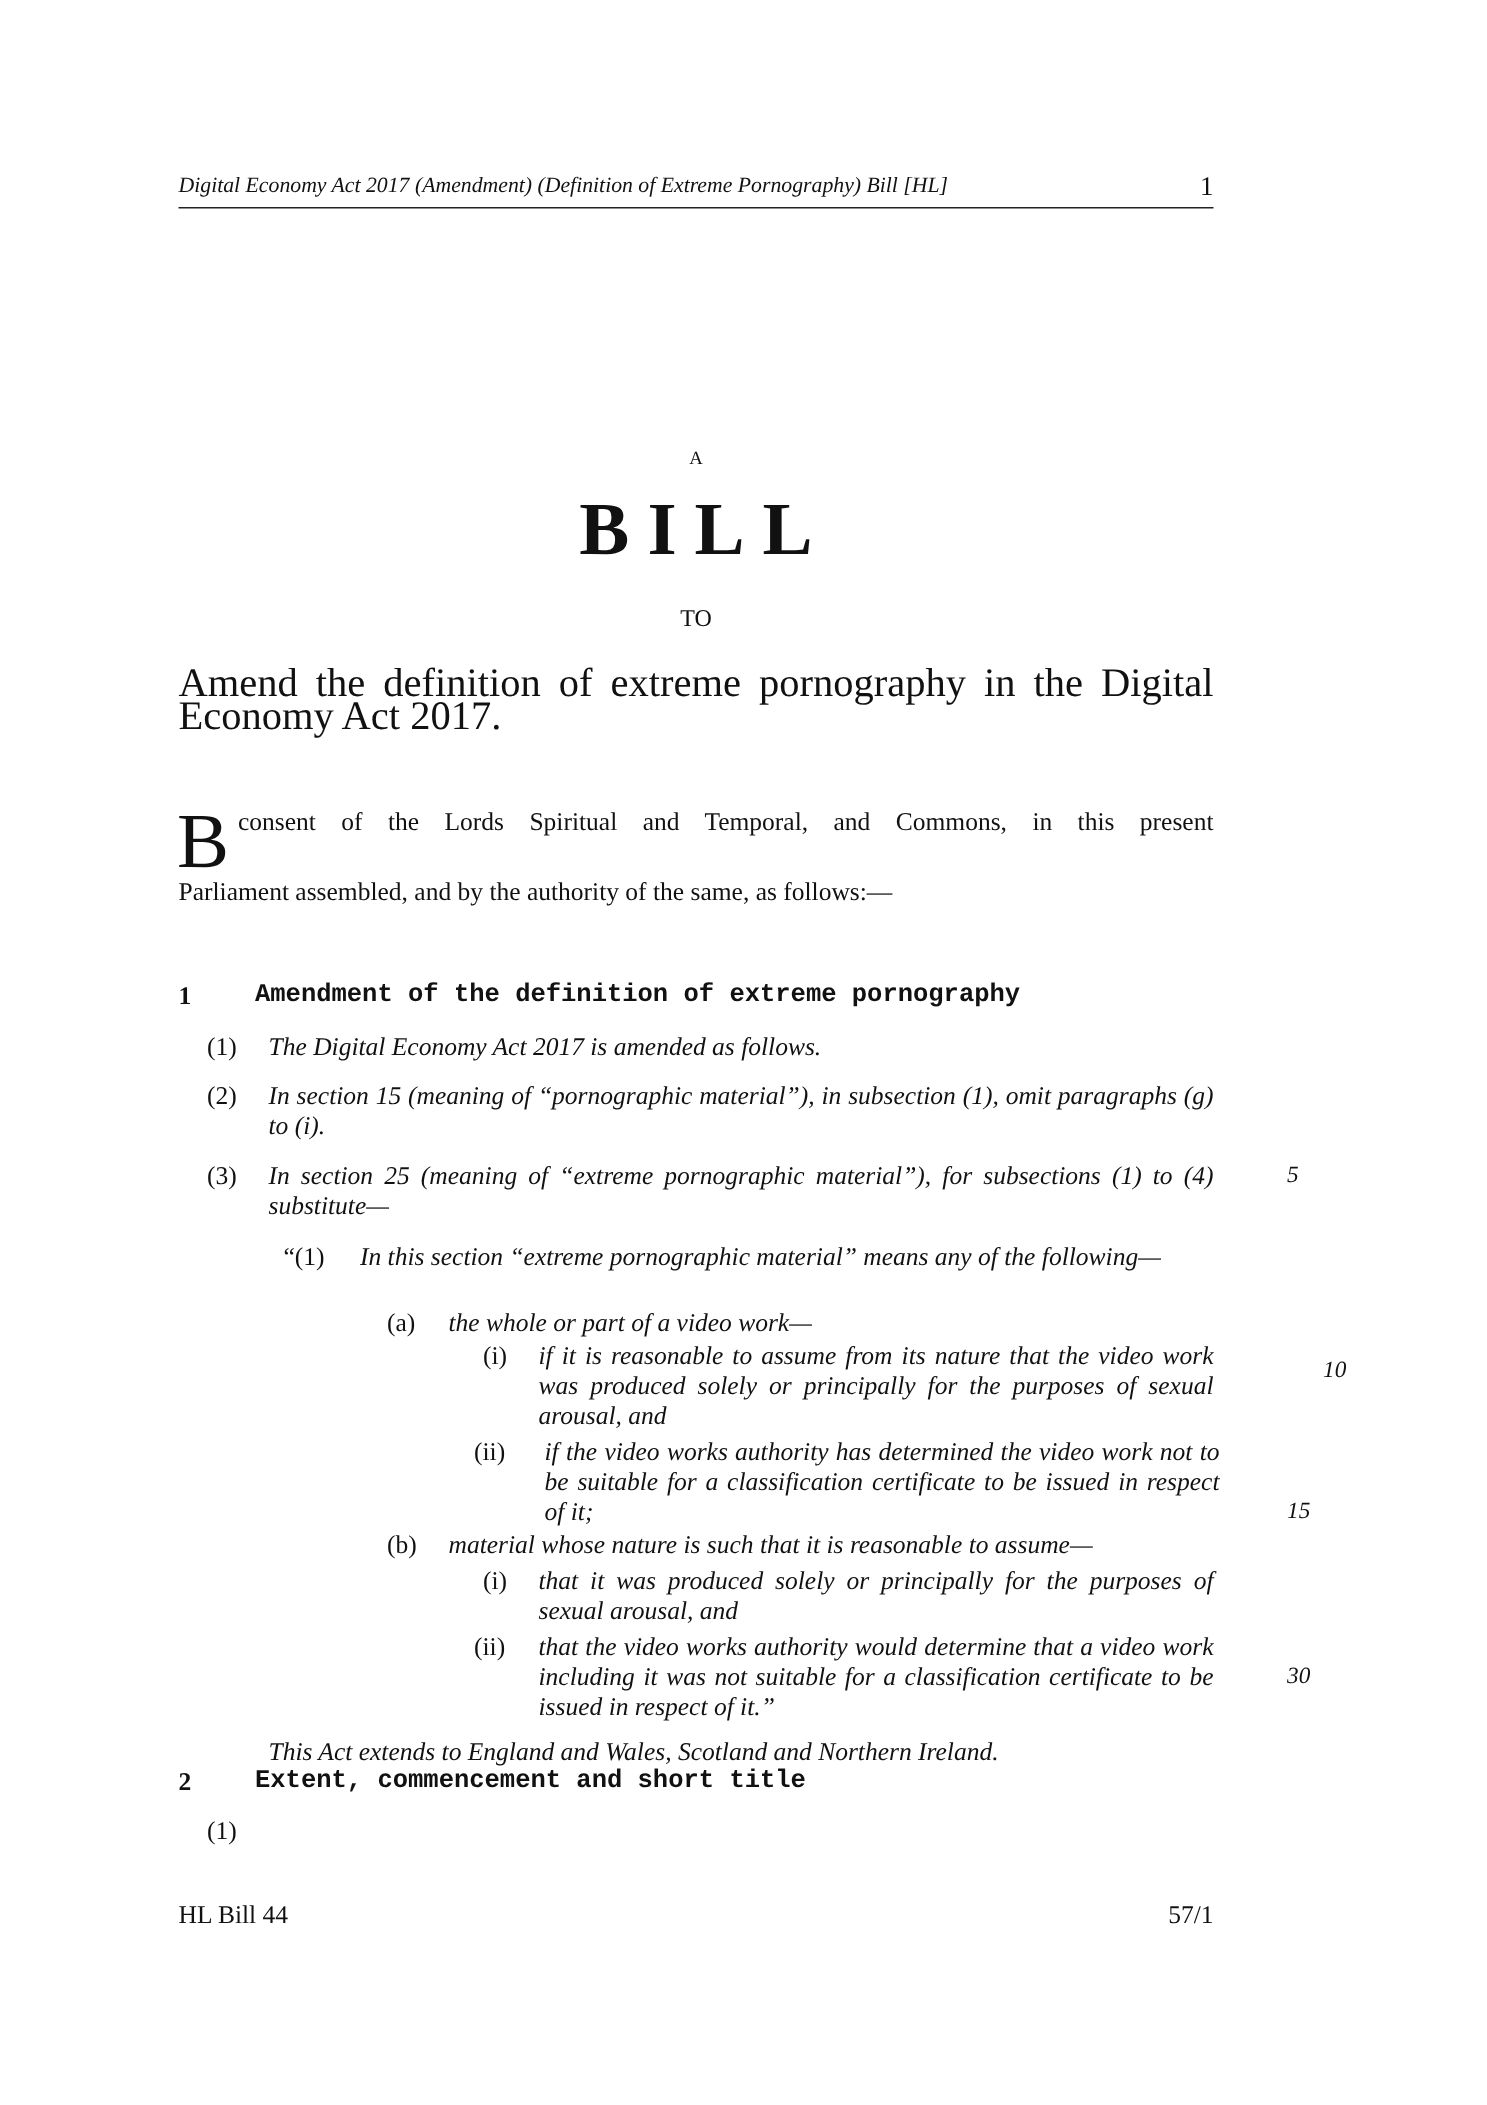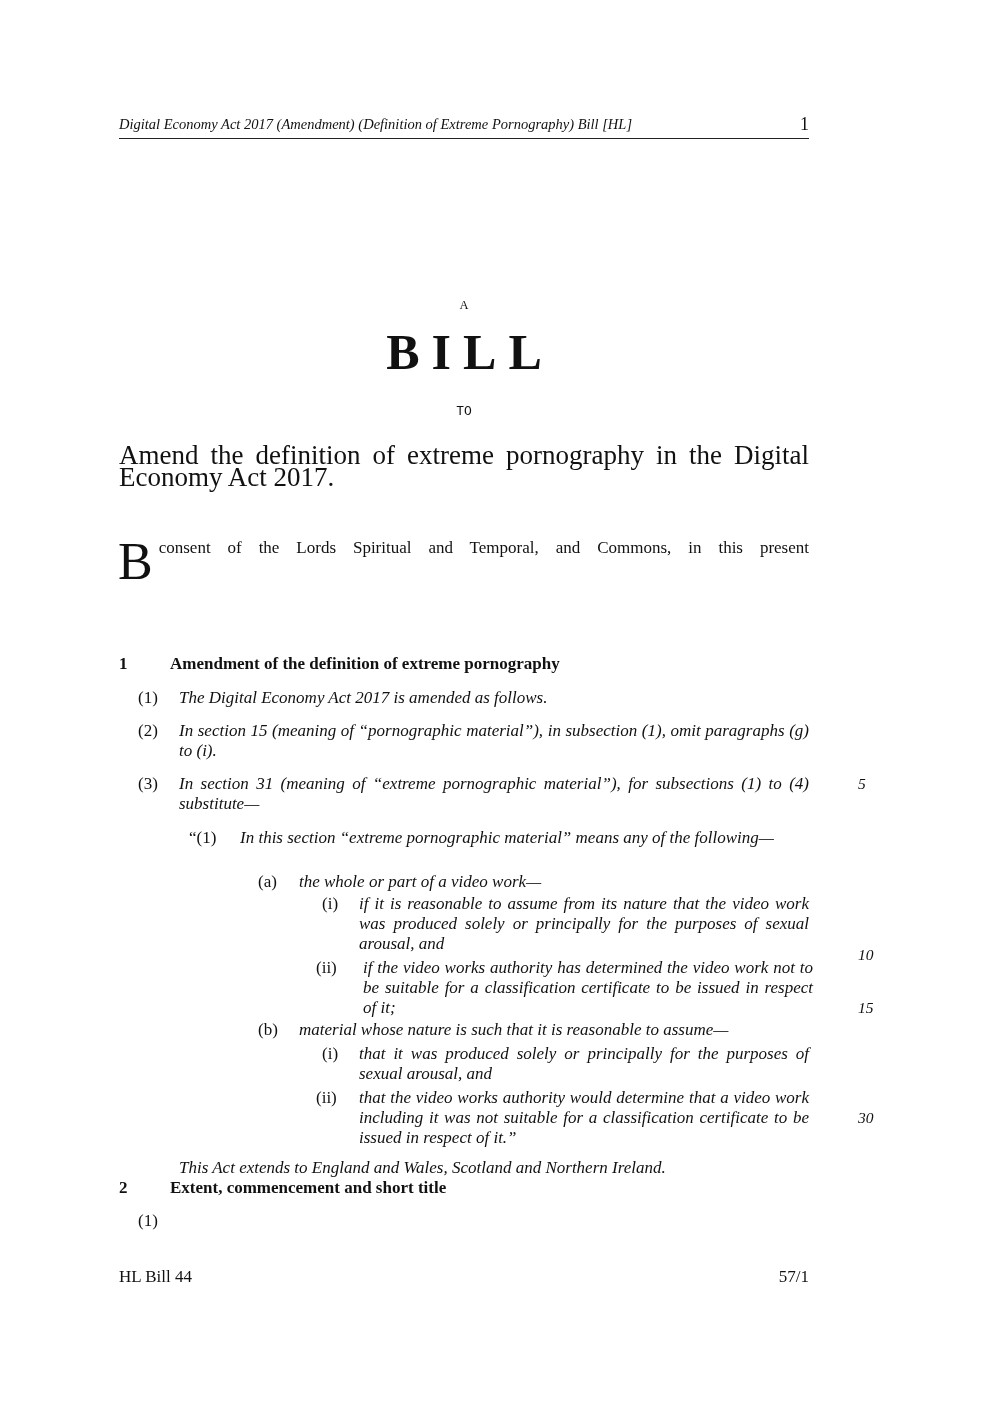--- a/index.html
+++ b/index.html
@@ -5,30 +5,30 @@
     html, body { margin:0; padding:0; background:#ffffff; }
     body { width:991px; height:1403px; position:relative; overflow:hidden;
       font-family:"Liberation Serif", "DejaVu Serif", serif; color:#111; }
     .abs { position:absolute; }
     .running-header { left:119px; top:116px; width:690px; height:22px; border-bottom:1px solid #222; }
     .running-header .title { position:absolute; left:0; top:0; font-style:italic; font-size:14.5px; }
     .running-header .pnum { position:absolute; right:0; top:-2px; font-size:18px; }
     .center { left:119px; width:690px; text-align:center; }
     .a-word { top:298px; font-size:12.5px; }
     .bill-word { top:323px; font-size:50px; font-weight:bold; letter-spacing:12px; padding-left:12px; box-sizing:border-box; }
-    .to-word { top:404px; font-size:13px;font-family:Liberation Mono, monospace; }
+    .to-word { top:404px; font-size:16px; }
     .long-title { left:119px; top:444px; width:690px; font-size:27px; line-height:22px; text-align:justify; text-align-last:left; }
     .enact { left:119px; top:537px; width:690px; font-size:17px; line-height:22.5px; }
     .enact .drop { float:left; font-size:52px; line-height:44px; margin:3px 6px 0 -1px; }
     .enact .sc { font-size:12.5px; }
     .enact .l1, .enact .l2 { display:block; text-align:justify; text-align-last:justify; }
     .enact .l3 { display:block; clear:both; }
     .sec-head { left:119px; font-size:17px; font-weight:bold; }
     .sec-head .num { position:absolute; left:0; }
-    .sec-head .txt { position:absolute; left:51px; white-space:nowrap; }
+    .sec-head .txt { position:absolute; left:51px; white-space:nowrap;font-family:Liberation Mono, monospace; }
     .para { font-size:17px; line-height:20px; }
     .para .lbl { position:absolute; }
     .para .body { position:absolute; text-align:justify;font-style:italic; }
     .ln { position:absolute; left:858px; font-size:15.5px; font-style:italic; }
     .footer { left:119px; top:1267px; width:690px; font-size:17px; }
     .footer .r { position:absolute; right:0; top:0; }
   </style>
 </head>
 <body>
 
@@ -38,40 +38,41 @@
 </div>
 
 <div class="abs center a-word">A</div>
 <div class="abs center bill-word">BILL</div>
 <div class="abs center to-word">TO</div>
 <div class="abs long-title">Amend the definition of extreme pornography in the Digital Economy Act 2017.</div>
 
 <div class="abs enact">
   <span class="drop">B</span>
   <span class="l2">consent of the Lords Spiritual and Temporal, and Commons, in this present</span>
+  <span class="l3">Parliament assembled, and by the authority of the same, as follows:—</span>
 </div>
 
 <div class="abs sec-head" style="top:654px;">
   <span class="num">1</span>
   <span class="txt">Amendment of the definition of extreme pornography</span>
 </div>
 
 <div class="para">
   <span class="lbl" style="left:138px;top:688px;">(1)</span>
   <span class="body" style="left:179px;top:688px;width:630px;">The Digital Economy Act 2017 is amended as follows.</span>
 </div>
 
 <div class="para">
   <span class="lbl" style="left:138px;top:721px;">(2)</span>
   <span class="body" style="left:179px;top:721px;width:630px;">In section 15 (meaning of “pornographic material”), in subsection (1), omit paragraphs (g) to (i).</span>
 </div>
 
 <div class="para">
   <span class="lbl" style="left:138px;top:774px;">(3)</span>
-  <span class="body" style="left:179px;top:774px;width:630px;">In section 31 (meaning of “extreme pornographic material”), for subsections (1) to (4) substitute—</span>
+  <span class="body" style="left:179px;top:774px;width:630px;">In section 25 (meaning of “extreme pornographic material”), for subsections (1) to (4) substitute—</span>
 </div>
 
 <div class="para">
   <span class="lbl" style="left:189px;top:828px;">“(1)</span>
   <span class="body" style="left:240px;top:828px;width:569px;">In this section “extreme pornographic material” means any of the following—</span>
 </div>
 
 <div class="para">
   <span class="lbl" style="left:258px;top:872px;">(a)</span>
   <span class="body" style="left:299px;top:872px;width:510px;">the whole or part of a video work—</span>
@@ -96,21 +97,21 @@
   <span class="lbl" style="left:322px;top:1044px;">(i)</span>
   <span class="body" style="left:359px;top:1044px;width:450px;">that it was produced solely or principally for the purposes of sexual arousal, and</span>
 </div>
 
 <div class="para">
   <span class="lbl" style="left:316px;top:1088px;">(ii)</span>
   <span class="body" style="left:359px;top:1088px;width:450px;">that the video works authority would determine that a video work including it was not suitable for a classification certificate to be issued in respect of it.”</span>
 </div>
 
 <span class="ln" style="top:775px;">5</span>
-<span class="ln" style="top:946px;">10</span>
+<span class="ln" style="top:905px;margin-left:24px;">10</span>
 <span class="ln" style="top:999px;">15</span>
 <span class="ln" style="top:1109px;">30</span>
 
 <div class="abs sec-head" style="top:1178px;">
   <span class="num">2</span>
   <span class="txt">Extent, commencement and short title</span>
 </div>
 
 <div class="para">
   <span class="lbl" style="left:138px;top:1211px;">(1)</span>

